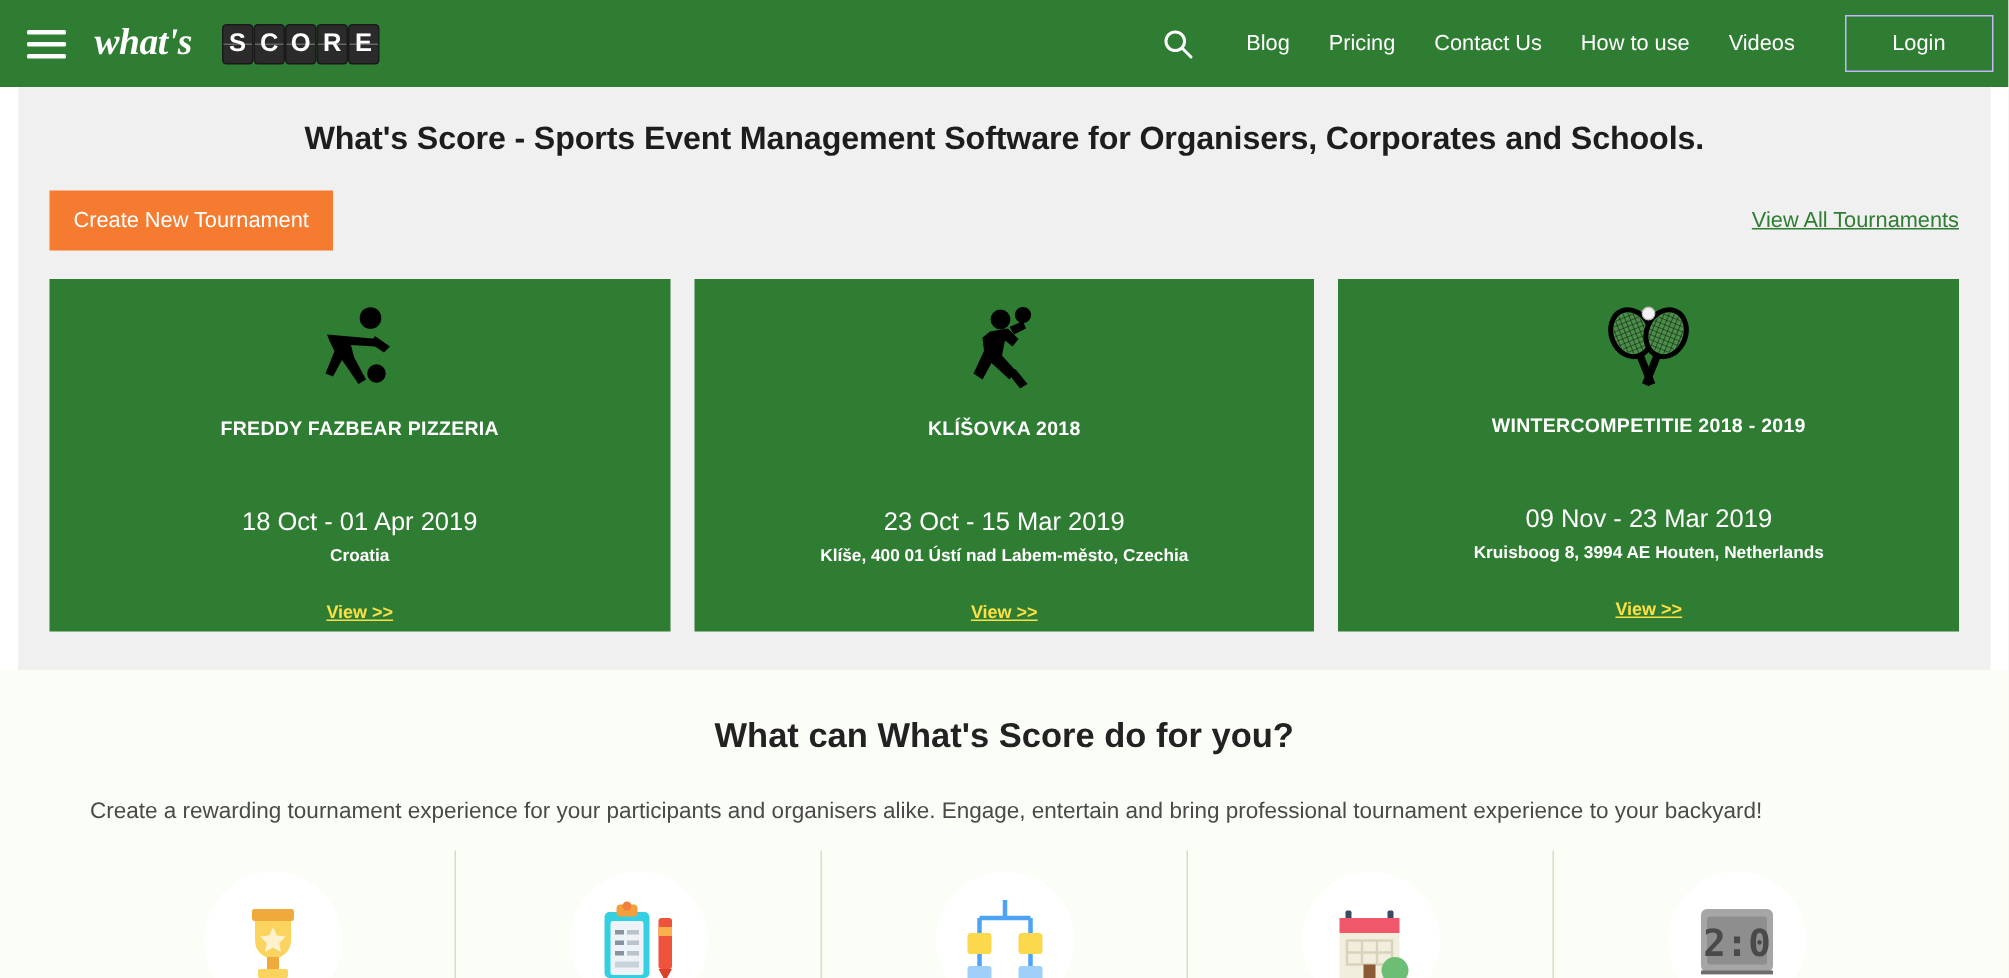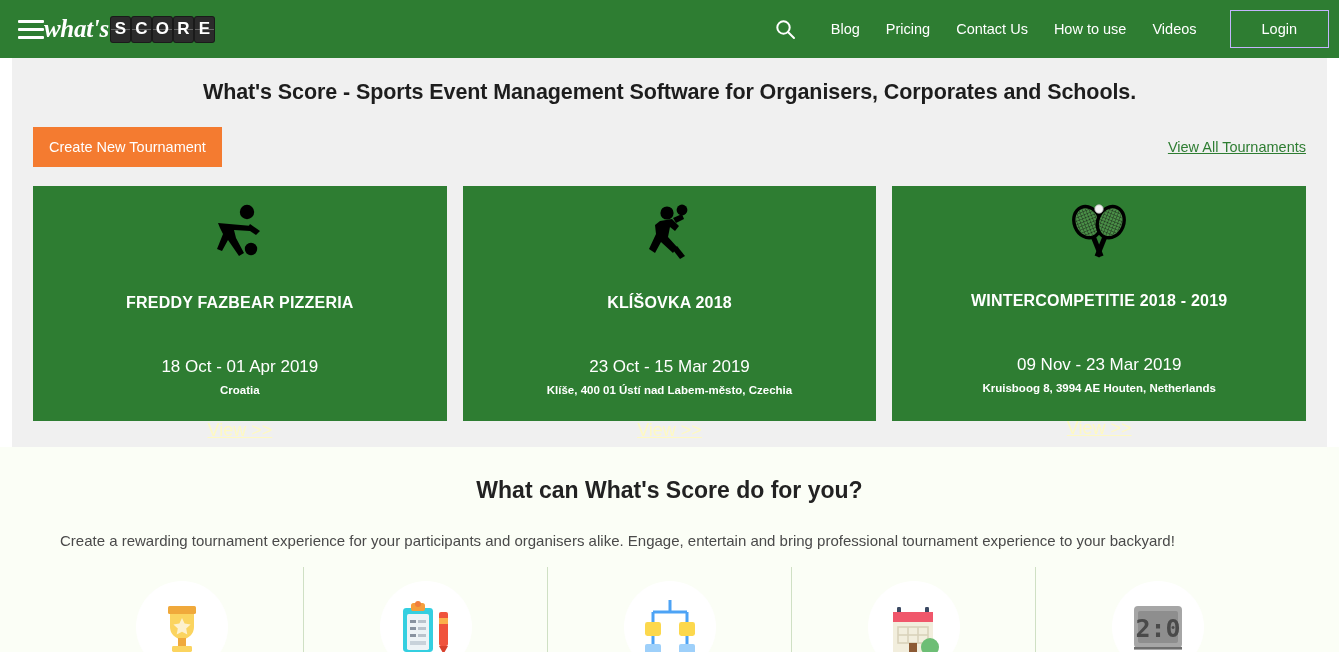--- a/index.html
+++ b/index.html
@@ -7,21 +7,21 @@
     width:1339px;height:652px;overflow:hidden;background:#ffffff;
     font-family:"Liberation Sans","DejaVu Sans",sans-serif;
     -webkit-font-smoothing:antialiased;
   }
 
   
   .header{
     height:58px;background:#2E7D32;display:flex;align-items:center;
     padding:0 0 0 18px;box-sizing:border-box;position:relative;
   }
-  .logo-wrap{display:flex;align-items:center;gap:0;cursor:pointer;}
+  .logo-wrap{display:flex;align-items:center;gap:19px;cursor:pointer;}
   .hamburger{width:26px;height:19px;display:flex;flex-direction:column;justify-content:space-between;}
   .hamburger span{display:block;height:3px;background:#ffffff;border-radius:1px;width:100%;}
   .logo-text{
     font-family:"Liberation Serif","DejaVu Serif",serif;
     font-style:italic;font-weight:bold;color:#ffffff;font-size:25px;
     letter-spacing:-0.3px;
   }
   .score-tiles{display:flex;gap:2px;margin-left:2px;}
   .tile{
     width:19px;height:25px;background:#2b2b2b;border-radius:2px;
@@ -76,27 +76,27 @@
   .cards{
     display:flex;gap:16px;padding:19px 21px 0 21px;
   }
   .card{
     flex:1;background:#2E7D32;color:#ffffff;text-align:center;
     padding:18px 10px 16px 10px;box-sizing:border-box;height:235px;
     display:flex;flex-direction:column;align-items:center;cursor:pointer;
   }
   .card-icon{height:58px;display:flex;align-items:center;justify-content:center;}
   .card-title{
-    font-size:16px;font-weight:bold;margin-top:34px;letter-spacing:.2px;
+    font-size:13px;font-weight:bold;margin-top:18px;letter-spacing:.2px;
   }
   .card-dates{font-size:17px;margin-top:45px;font-weight:400;}
   .card-venue{font-size:11.5px;margin-top:7px;font-weight:bold;}
   .card-view{
-    font-size:18px;font-weight:normal;text-decoration:underline;
-    margin-top:24px;cursor:pointer;color:#fef9c3;
+    font-size:12px;font-weight:bold;text-decoration:underline;
+    margin-top:24px;cursor:pointer;color:#fde047;
   }
 
   
   .features{
     background:#FBFEF6;padding:30px 0 0 0;
   }
   .features-title{
     text-align:center;font-size:23px;font-weight:bold;color:#222222;margin:0;
   }
   .features-sub{

